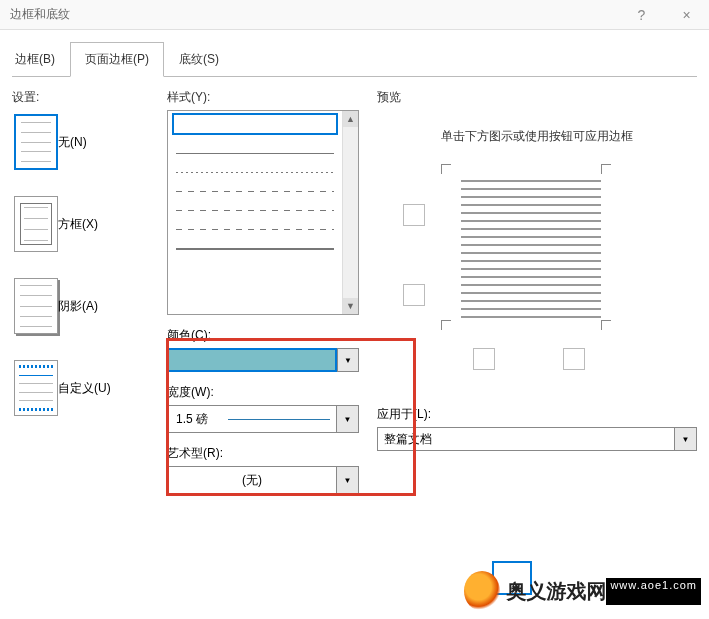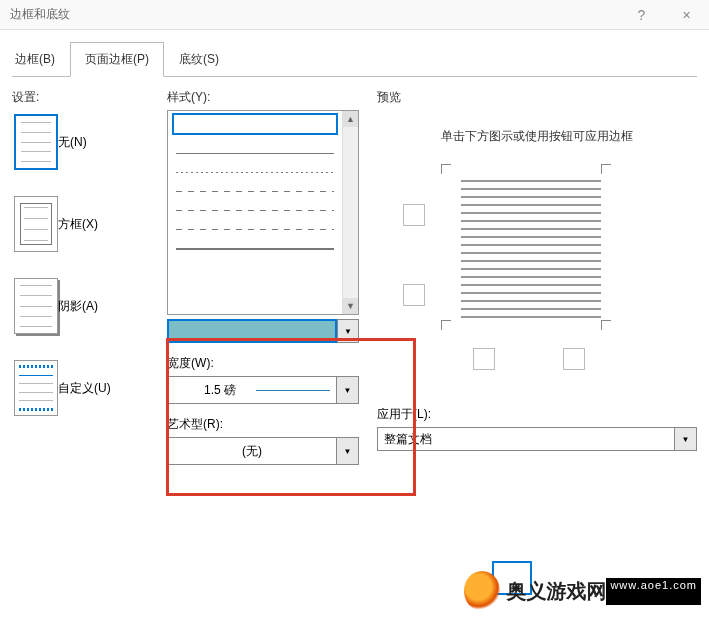--- a/index.html
+++ b/index.html
@@ -26,21 +26,21 @@
 .style-sel { border:2px solid #0078d7; height:22px; margin:-6px -4px 0 -4px;}
 .sl-solid { height:1px; background:#777;}
 .sl-dot { height:1px; background:repeating-linear-gradient(90deg,#777 0 2px,transparent 2px 5px);}
 .sl-dash { height:1px; background:repeating-linear-gradient(90deg,#777 0 6px,transparent 6px 12px);}
 .sl-thick { height:2px; background:#777;}
 .style-scroll { position:absolute; right:0; top:0; bottom:0; width:16px; background:#f0f0f0; border-left:1px solid #ddd;}
 .style-scroll .sbtn { height:16px; background:#e0e0e0; display:flex; align-items:center; justify-content:center; font-size:9px; color:#666;}
 .color-combo { display:flex; margin-top:4px;}
 .color-swatch { flex:1; height:24px; background:#7bbec7; border:2px solid #0078d7;}
 .combo-btn { width:22px; height:24px; border:1px solid #888; background:#e8e8e8; display:flex; align-items:center; justify-content:center; font-size:8px;}
-.width-combo { display:flex; border:1px solid #888; height:28px; align-items:center; margin-top:4px;padding-left:28px;}
+.width-combo { display:flex; border:1px solid #888; height:28px; align-items:center; margin-top:4px;}
 .width-combo .wt { padding-left:8px; width:60px;}
 .width-combo .wl { flex:1; height:1px; background:#2a7ab0; margin-right:6px;}
 .width-combo .wb { width:22px; height:26px; background:#e8e8e8; border-left:1px solid #888; display:flex; align-items:center; justify-content:center; font-size:8px;}
 .art-combo { display:flex; border:1px solid #888; height:28px; margin-top:4px;}
 .art-combo .at { flex:1; text-align:center; line-height:26px;}
 .art-combo .ab { width:22px; background:#e8e8e8; border-left:1px solid #888; display:flex; align-items:center; justify-content:center; font-size:8px;}
 .col-preview { flex:1; }
 .prev-text { text-align:center; margin:20px 30px 18px 30px; line-height:1.7; color:#333;}
 .prev-box { position:relative; width:280px; height:230px; margin-left:6px;}
 .prev-page { position:absolute; left:78px; top:16px; width:140px; height:140px; background:repeating-linear-gradient(180deg,#999 0 2px,transparent 2px 8px);}
@@ -140,20 +140,21 @@
         <div class="sl-dash"></div>
         <div class="sl-thick"></div>
       </div>
       <div class="style-scroll">
         <div class="sbtn">▲</div>
         <div style="flex:1"></div>
         <div class="sbtn" style="position:absolute;bottom:0;width:100%;">▼</div>
       </div>
     </div>
 
+    <div class="lbl-row">颜色(C):</div>
     <div class="color-combo">
       <div class="color-swatch"></div>
       <div class="combo-btn">▼</div>
     </div>
 
     <div class="lbl-row">宽度(W):</div>
     <div class="width-combo">
       <div class="wt">1.5 磅</div>
       <div class="wl"></div>
       <div class="wb">▼</div>

